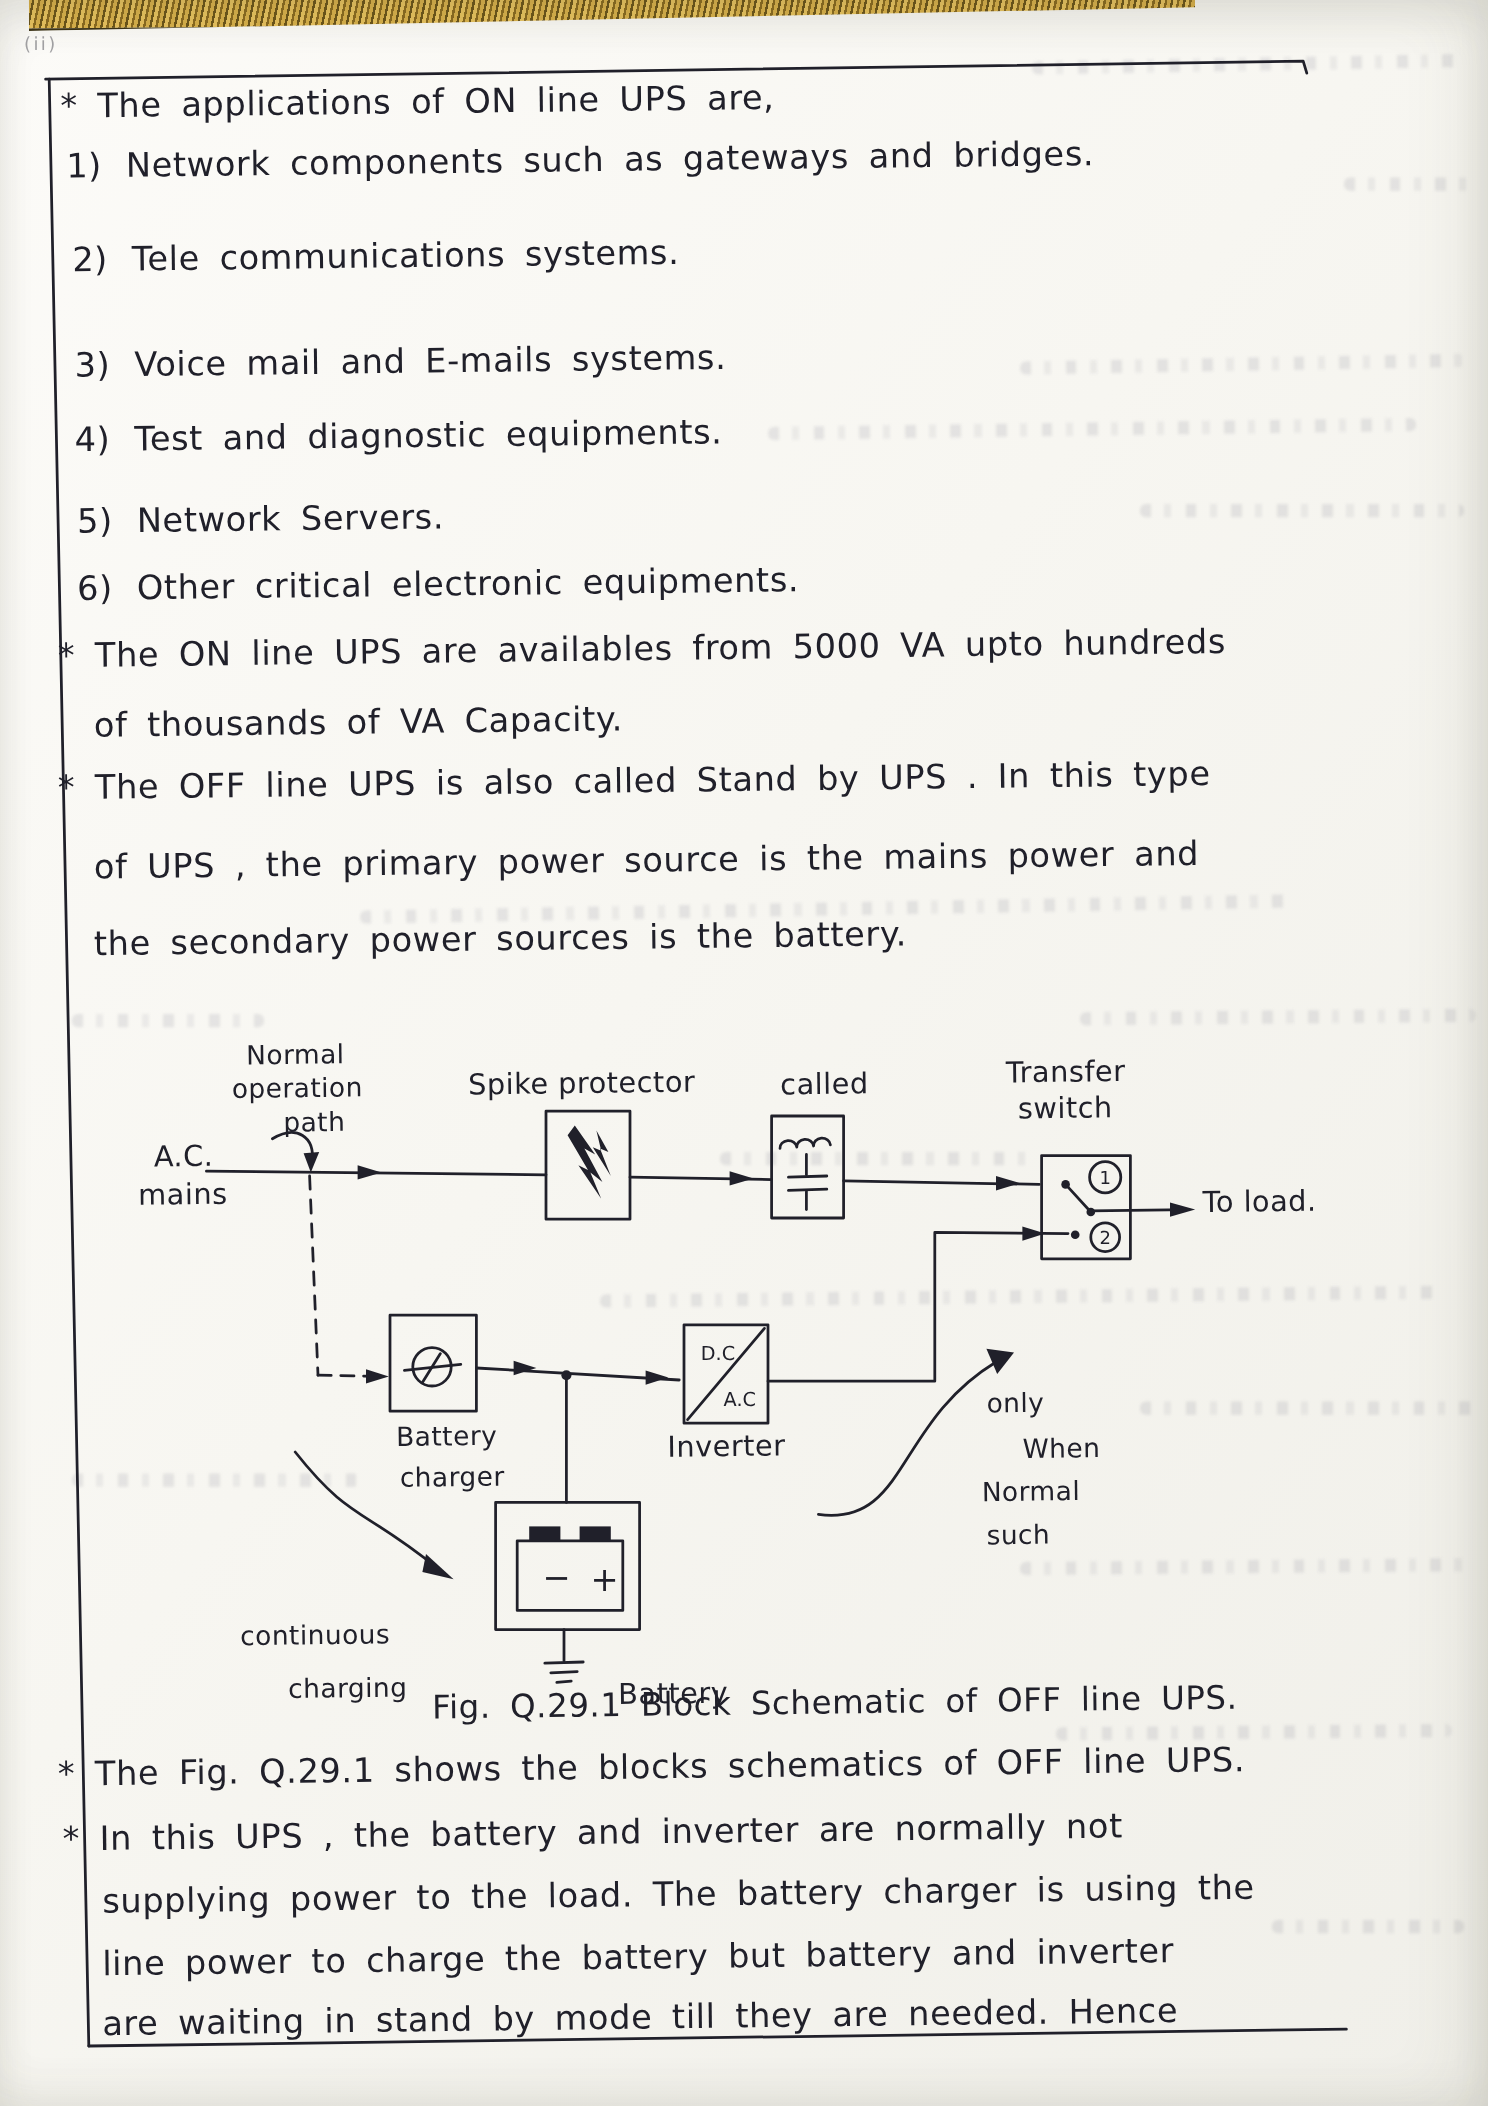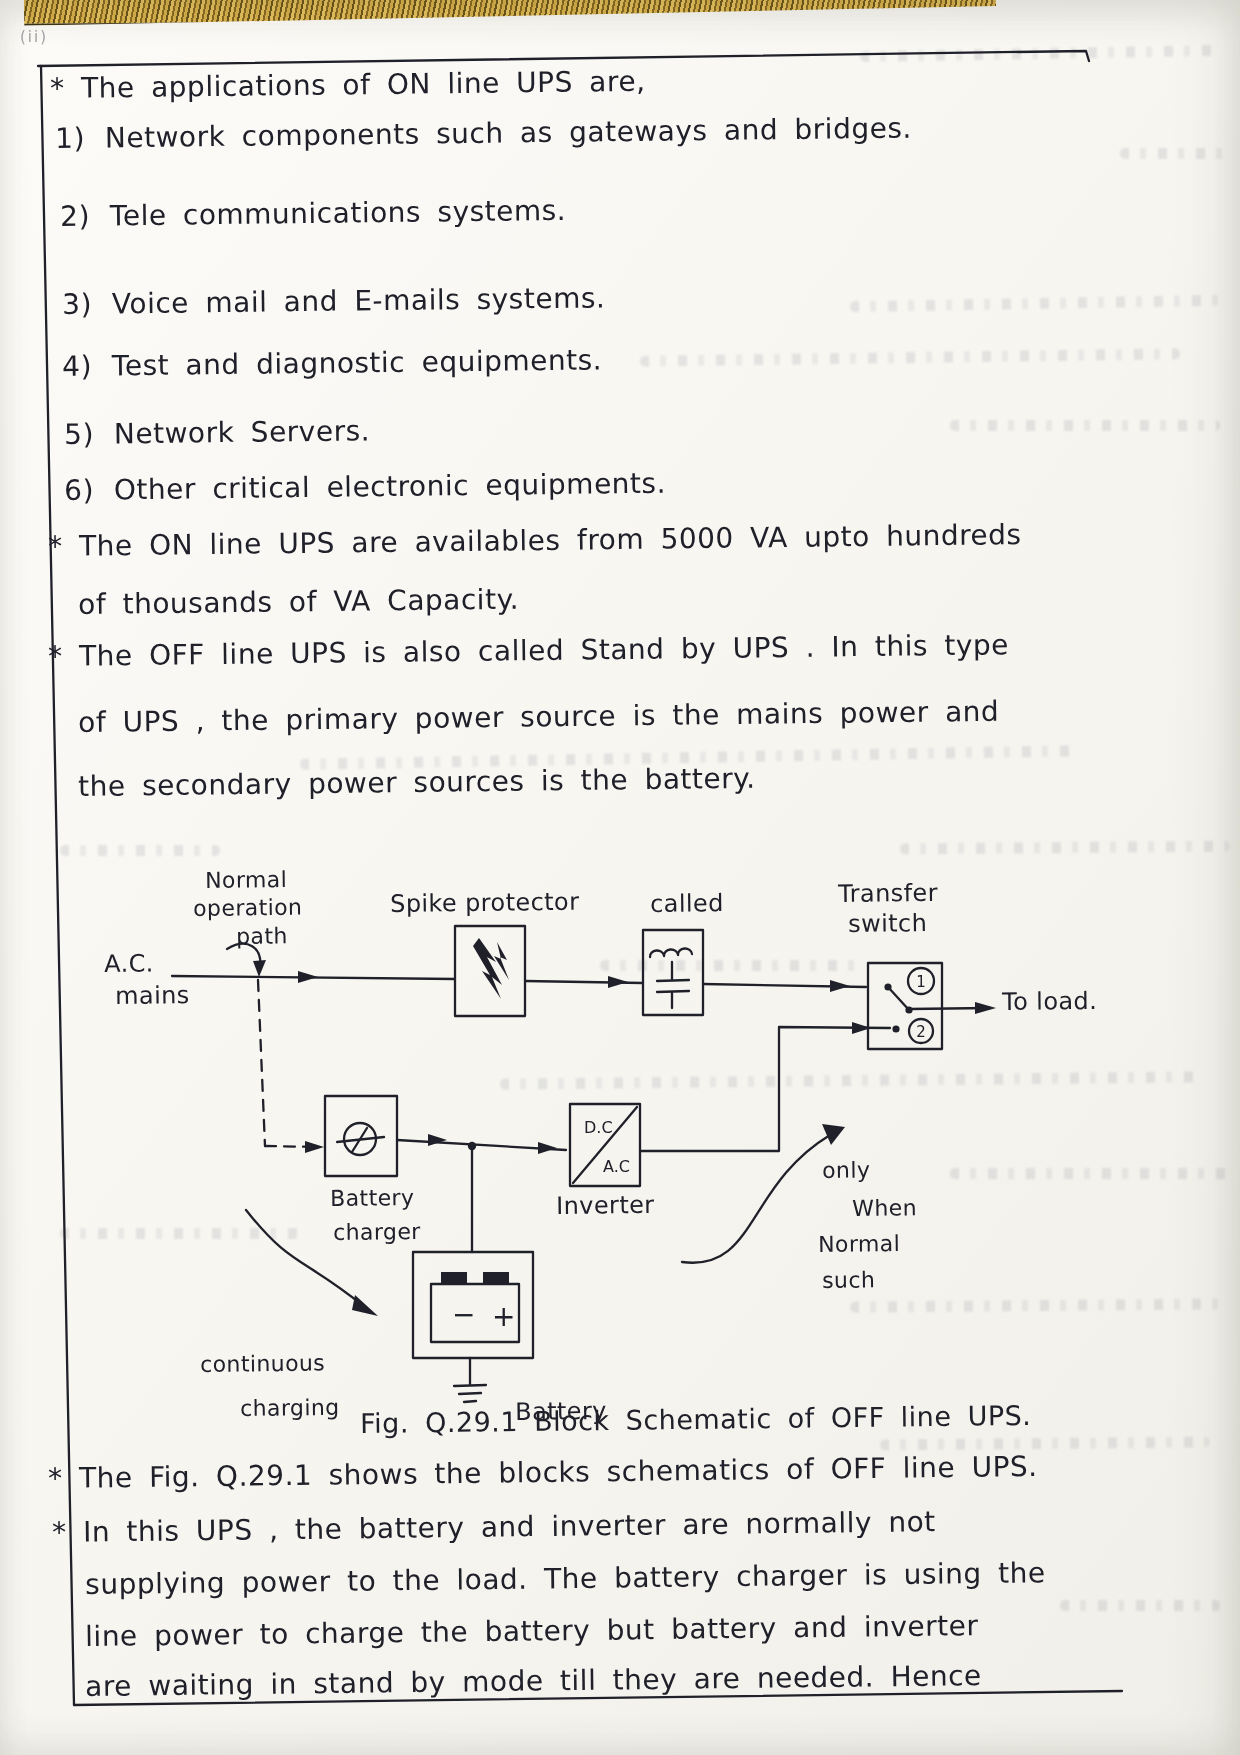--- a/index.html
+++ b/index.html
@@ -191,21 +191,21 @@
   <div class="dl lbl" style="left:205px;top:868px">Normal</div>
   <div class="dl lbl" style="left:193px;top:896px">operation</div>
   <div class="dl lbl" style="left:236px;top:924px">path</div>
 
   <div class="dl lbl big" style="left:390px;top:890px">Spike protector</div>
   <div class="dl lbl big" style="left:650px;top:890px">called</div>
 
   <div class="dl lbl big" style="left:838px;top:880px">Transfer</div>
   <div class="dl lbl big" style="left:848px;top:910px">switch</div>
 
-  <div class="dl lbl big" style="left:104px;top:950px">A.C.</div>
+  <div class="dl lbl big" style="left:128px;top:950px">A.C.</div>
   <div class="dl lbl big" style="left:115px;top:982px">mains</div>
 
   <div class="dl lbl big" style="left:1002px;top:988px">To load.</div>
 
   <div class="dl lbl" style="left:330px;top:1186px">Battery</div>
   <div class="dl lbl" style="left:333px;top:1220px">charger</div>
 
   <div class="dl lbl big" style="left:556px;top:1192px">Inverter</div>
   <div class="dl lbl big" style="left:515px;top:1398px">Battery</div>
 

